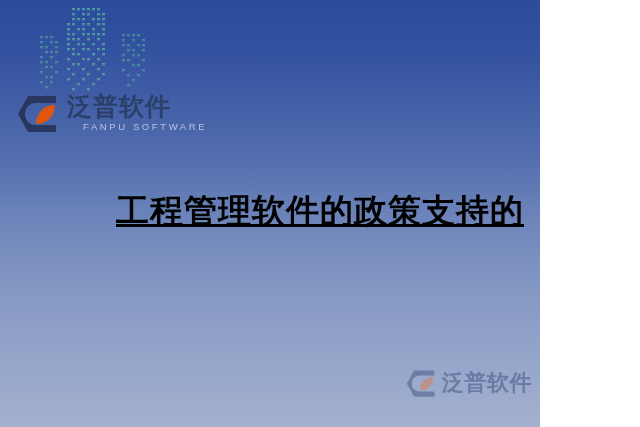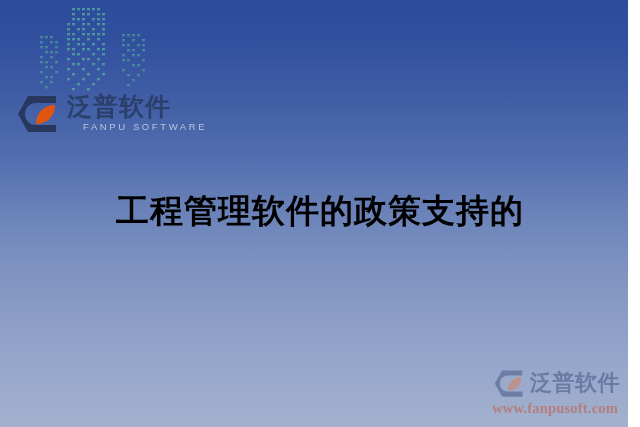--- a/index.html
+++ b/index.html
@@ -6,21 +6,21 @@
     margin: 0;
     padding: 0;
     background: #ffffff;
   }
   body {
     font-family: "Liberation Sans", "DejaVu Sans", sans-serif;
   }
 
   #slide {
     position: relative;
-    width: 628px;
+    width: 540px;
     height: 427px;
     overflow: hidden;
     background: linear-gradient(180deg,
         #2c4b9b 0%,
         #31509e 10%,
         #3f5ca5 22%,
         #5570b0 38%,
         #6b83b9 50%,
         #7d92c1 62%,
         #8b9dc6 74%,
@@ -88,20 +88,21 @@
     text-align: center;
     color: #000000;
     font-weight: 700;
     font-size: 33px;
     line-height: 50px;
     letter-spacing: 1px;
     white-space: nowrap;
   }
   #headline .hl-line {
     display: block;
+    text-decoration: underline;
   }
 
   
   #watermark {
     position: absolute;
     right: 8px;
     bottom: 8px;
     width: 160px;
     height: 52px;
     opacity: 0.62;
@@ -320,16 +321,15 @@
     <div class="wm-row">
       <span class="wm-mark">
         <svg width="34" height="29" viewBox="0 0 46 40" xmlns="http://www.w3.org/2000/svg">
           <path d="M12 2 L40 2 L40 9 L20 9 C13 9 9 14 9 20 C9 26 13 31 20 31 L40 31 L40 38 L12 38 L2 20 Z" fill="#52648f"></path>
           <path d="M20 30 C20 19 28 11 39 11 C39 22 31 30 20 30 Z" fill="#cf8466"></path>
           <path d="M20 33 L40 33 L40 38 L14 38 Z" fill="#52648f"></path>
         </svg>
       </span>
       <span class="wm-cn">泛普软件</span>
     </div>
-    <div class="wm-url">www.fanpusoft.com</div>
   </div>
 
 </div>
 
 </body></html>

